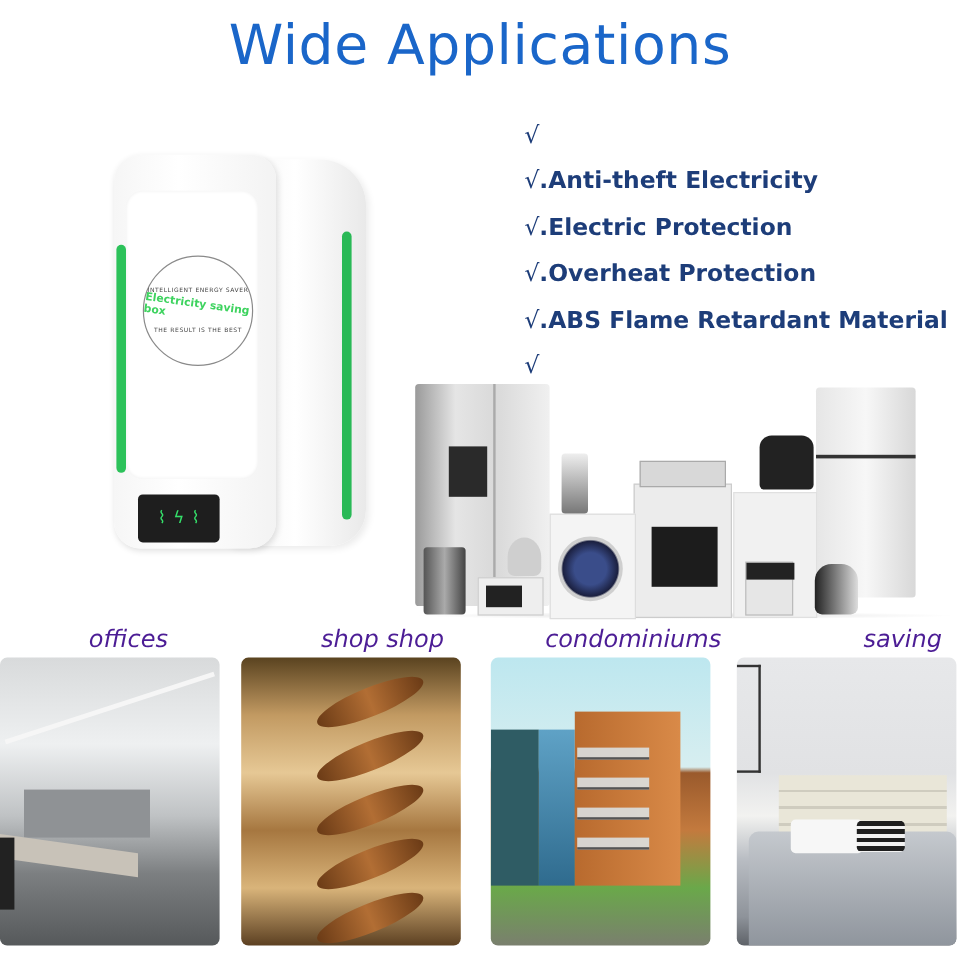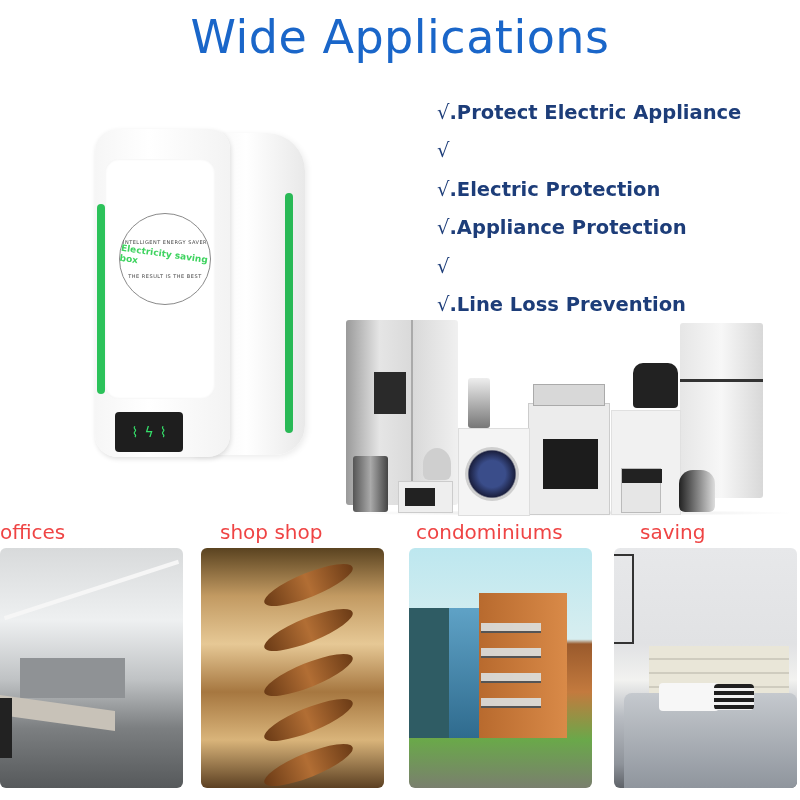--- a/index.html
+++ b/index.html
@@ -80,22 +80,23 @@
   .microwave { position: absolute; left: 55px; top: 163px; width: 55px; height: 32px; background: #eee; border: 1px solid #ccc; }
   .microwave .win { position: absolute; left: 6px; top: 6px; width: 30px; height: 18px; background: #222; }
   .kettle { position: absolute; left: 80px; top: 130px; width: 28px; height: 32px; background: #cfcfcf; border-radius: 50% 50% 6px 6px; }
   .vacuum { position: absolute; left: 336px; top: 152px; width: 36px; height: 42px; background: linear-gradient(90deg,#222,#ddd); border-radius: 14px 14px 6px 6px; }
   .espresso { position: absolute; left: 278px; top: 150px; width: 40px; height: 45px; background: #e6e6e6; border: 1px solid #bbb; }
   .espresso .top { position: absolute; left: 0; top: 0; width: 40px; height: 14px; background: #222; }
   .floor-shadow { position: absolute; left: 0; top: 192px; width: 455px; height: 6px; background: radial-gradient(ellipse, rgba(0,0,0,0.12), transparent 70%); }
 
   
   .app-label {
-    position: absolute; top: 520px; font-size: 20px; color: #ef4444; text-align: left;
+    position: absolute; top: 520px; font-size: 20px; color: #4c1d95; text-align: right;
     font-family: "DejaVu Sans", sans-serif;
+    font-style: italic;
   }
   .app-photo { position: absolute; top: 548px; width: 183px; height: 240px; border-radius: 6px; overflow: hidden; }
   .photo-offices { left: 0; background: linear-gradient(180deg, #d8dadb 0%, #eef0f1 30%, #bfc2c4 55%, #7c7f81 75%, #56595b 100%); }
   .photo-shop { left: 201px; background: linear-gradient(180deg, #5a4320 0%, #c29a62 20%, #e6c895 40%, #a67740 60%, #d9b47a 80%, #5c4022 100%); }
   .photo-condo { left: 409px; background: linear-gradient(180deg, #bde7ef 0%, #d7eef0 38%, #9a5a2c 40%, #c37a3e 60%, #6aa84a 80%, #7a7f6e 100%); }
   .photo-house { left: 614px; background: linear-gradient(180deg, #e7e8ea 0%, #e1e2e4 40%, #f2f2f0 55%, #b9bdc3 70%, #8e939a 90%, #5e6268 100%); }
 
   .office-desk { position: absolute; left: 0; top: 155px; width: 115px; height: 20px; background: #c8c2b8; transform: skewY(8deg); }
   .office-chair { position: absolute; left: 0; top: 150px; width: 12px; height: 60px; background: #222; }
   .office-partition { position: absolute; left: 20px; top: 110px; width: 105px; height: 40px; background: #8f9295; }
@@ -115,39 +116,39 @@
   .pillow-white { position: absolute; left: 45px; top: 135px; width: 60px; height: 28px; background: #f7f7f7; border-radius: 4px; }
 </style>
 </head>
 <body>
 
 <div class="title">Wide Applications</div>
 
 <div class="features">
   <div class="feature">
       <span class="check">√</span>
-      <span>.Protect Electric Appliance</span>
-    </div>
-  <div class="feature">
-      <span class="check">√</span>
+    </div>
+  <div class="feature">
+      <span class="check">√</span>
+      <span>.Anti-theft Electricity</span>
     </div>
   <div class="feature">
       <span class="check">√</span>
       <span>.Electric Protection</span>
     </div>
   <div class="feature">
       <span class="check">√</span>
-      <span>.Appliance Protection</span>
-    </div>
-  <div class="feature">
-      <span class="check">√</span>
-    </div>
-  <div class="feature">
-      <span class="check">√</span>
-      <span>.Line Loss Prevention</span>
+      <span>.Overheat Protection</span>
+    </div>
+  <div class="feature">
+      <span class="check">√</span>
+      <span>.ABS Flame Retardant Material</span>
+    </div>
+  <div class="feature">
+      <span class="check">√</span>
     </div>
 </div>
 
 <div class="device">
   <div class="plug"></div>
   <div class="dev-side">
     <div class="green-strip green-right"></div>
   </div>
   <div class="dev-front">
     <div class="green-strip green-left"></div>

